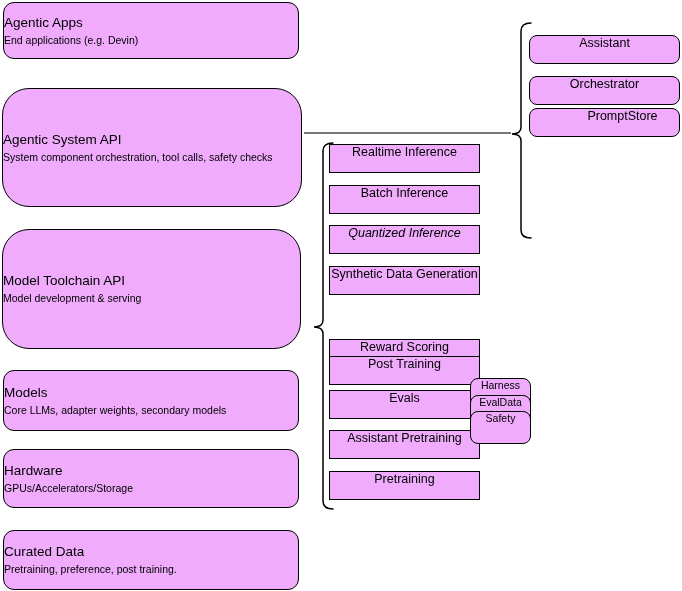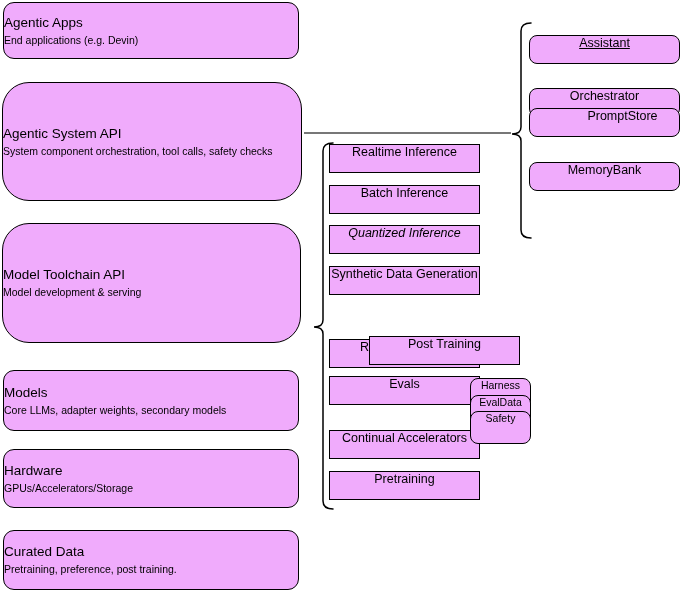--- a/index.html
+++ b/index.html
@@ -18,21 +18,21 @@
     background:#f0abfc;
     border:1.5px solid #000000;
     display:flex;
     align-items:flex-start;
     justify-content:center;
     text-align:center;
     z-index:2;
   }
   .stack{flex-direction:column;gap:3px;left:3px;width:296px;}
   .r-sm{border-radius:11px;}
-  .r-lg{border-radius:27px;}
+  .r-lg{border-radius:27px;margin-top:6px;}
   .title{font-size:13.5px;line-height:16px;}
   .subtitle{font-size:10.5px;line-height:13px;}
   .item{left:329px;width:151px;height:29px;border-radius:0;font-size:12.5px;}
   .comp{left:529px;width:151px;height:29px;border-radius:8px;font-size:12.5px;}
   .tag{
     left:470px;width:61px;height:33px;
     border:1.3px solid #000;border-radius:8px;
     font-size:10.5px;z-index:3;
   }
 </style>
@@ -85,49 +85,46 @@
   </div>
   <div class="node item" style="top:225px;font-style:italic;">
     <span>Quantized Inference</span>
   </div>
   <div class="node item" style="top:266px;">
     <span>Synthetic Data Generation</span>
   </div>
   <div class="node item" style="top:307px;margin-top:32px;">
     <span>Reward Scoring</span>
   </div>
-  <div class="node item" style="top:336px;margin-left:40px;">
+  <div class="node item" style="top:356px;">
     <span>Post Training</span>
   </div>
-  <div class="node item" style="top:376px;">
+  <div class="node item" style="top:390px;">
     <span>Evals</span>
   </div>
   <div class="node item" style="top:430px;">
-    <span>Continual Accelerators</span>
+    <span>Assistant Pretraining</span>
   </div>
   <div class="node item" style="top:471px;">
     <span>Pretraining</span>
   </div>
 
   <div class="node tag" style="top:378px;">
     <span>Harness</span>
   </div>
   <div class="node tag" style="top:395px;">
     <span>EvalData</span>
   </div>
   <div class="node tag" style="top:411px;">
     <span>Safety</span>
   </div>
 
-  <div class="node comp" style="top:35px;text-decoration:underline;">
+  <div class="node comp" style="top:35px;">
     <span>Assistant</span>
   </div>
-  <div class="node comp" style="top:88px;">
+  <div class="node comp" style="top:76px;">
     <span>Orchestrator</span>
   </div>
   <div class="node comp" style="top:108px;padding-left:36px;">
     <span>PromptStore</span>
   </div>
-  <div class="node comp" style="top:162px;">
-    <span>MemoryBank</span>
-  </div>
 
 </div>
 
 </body></html>

